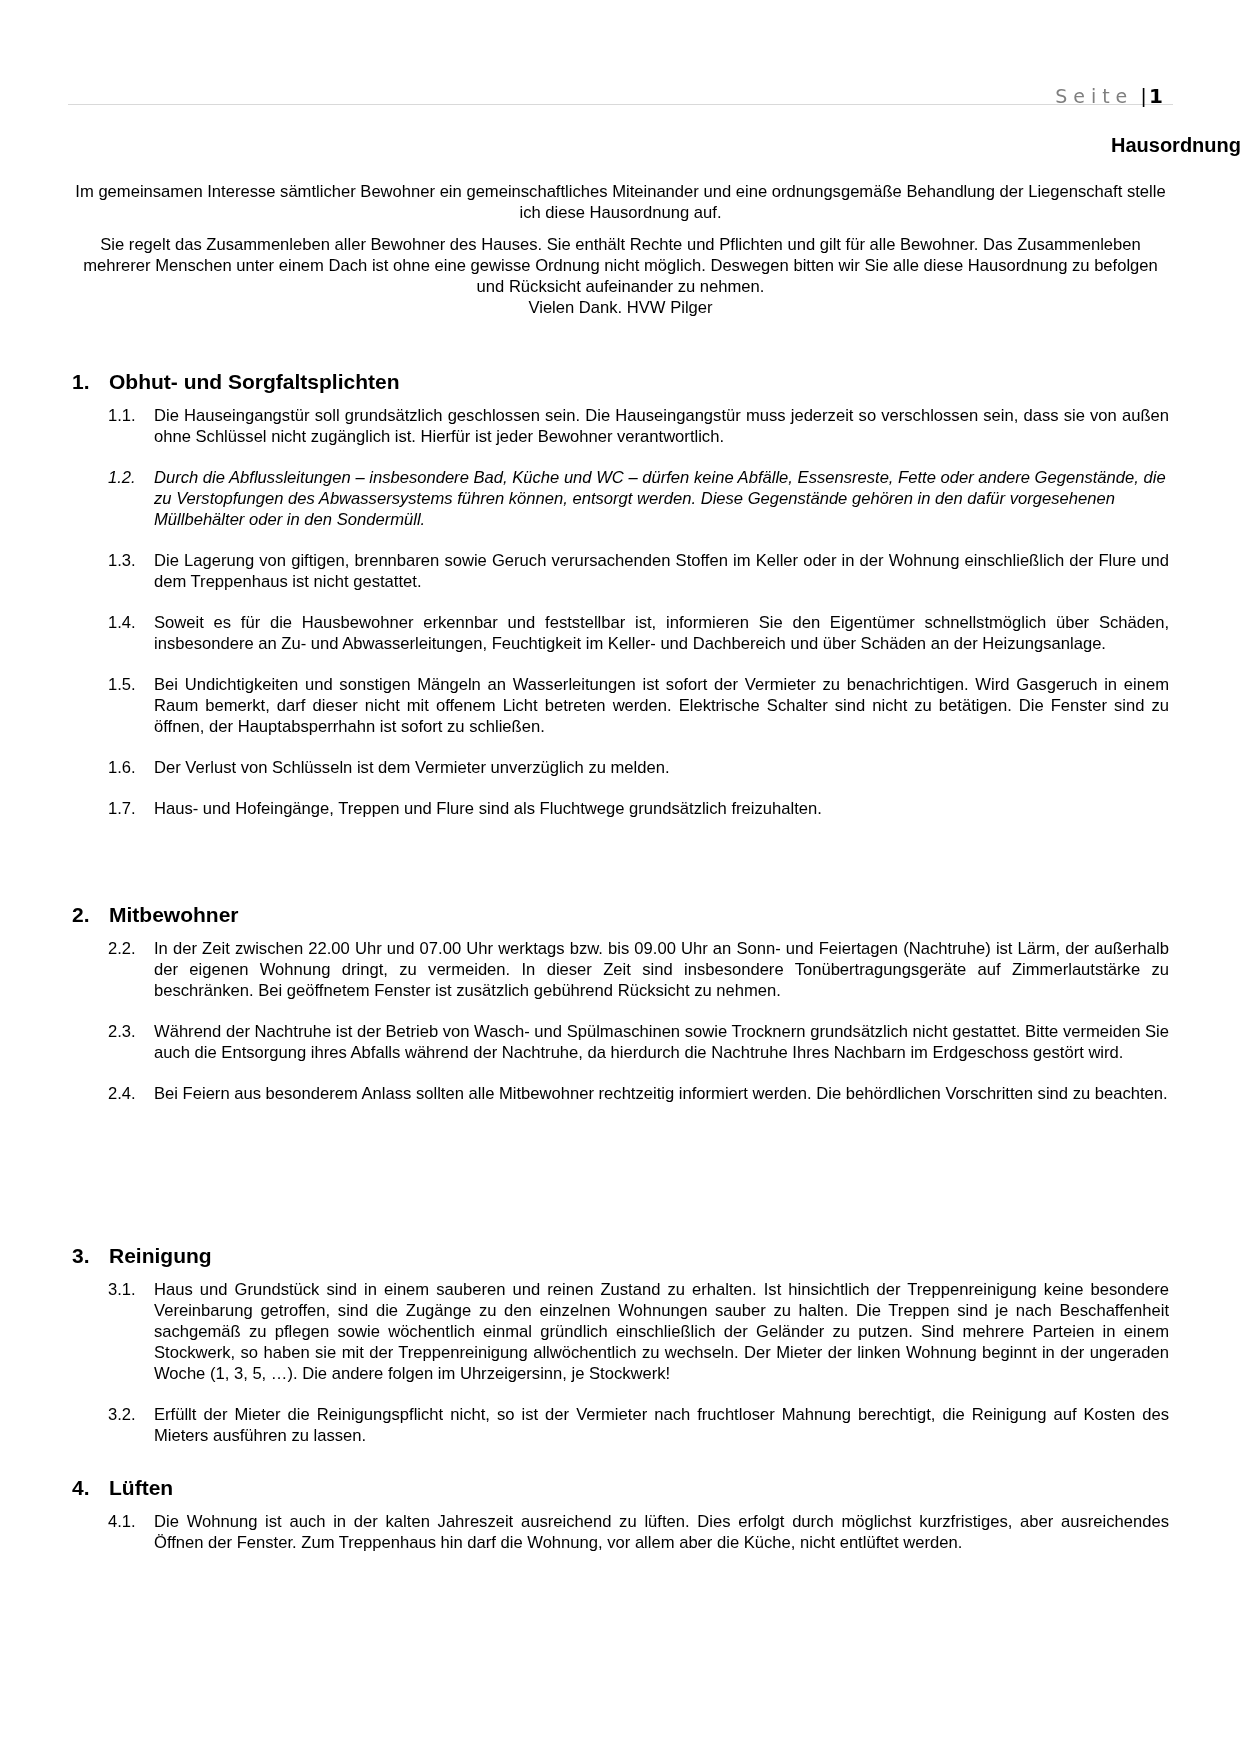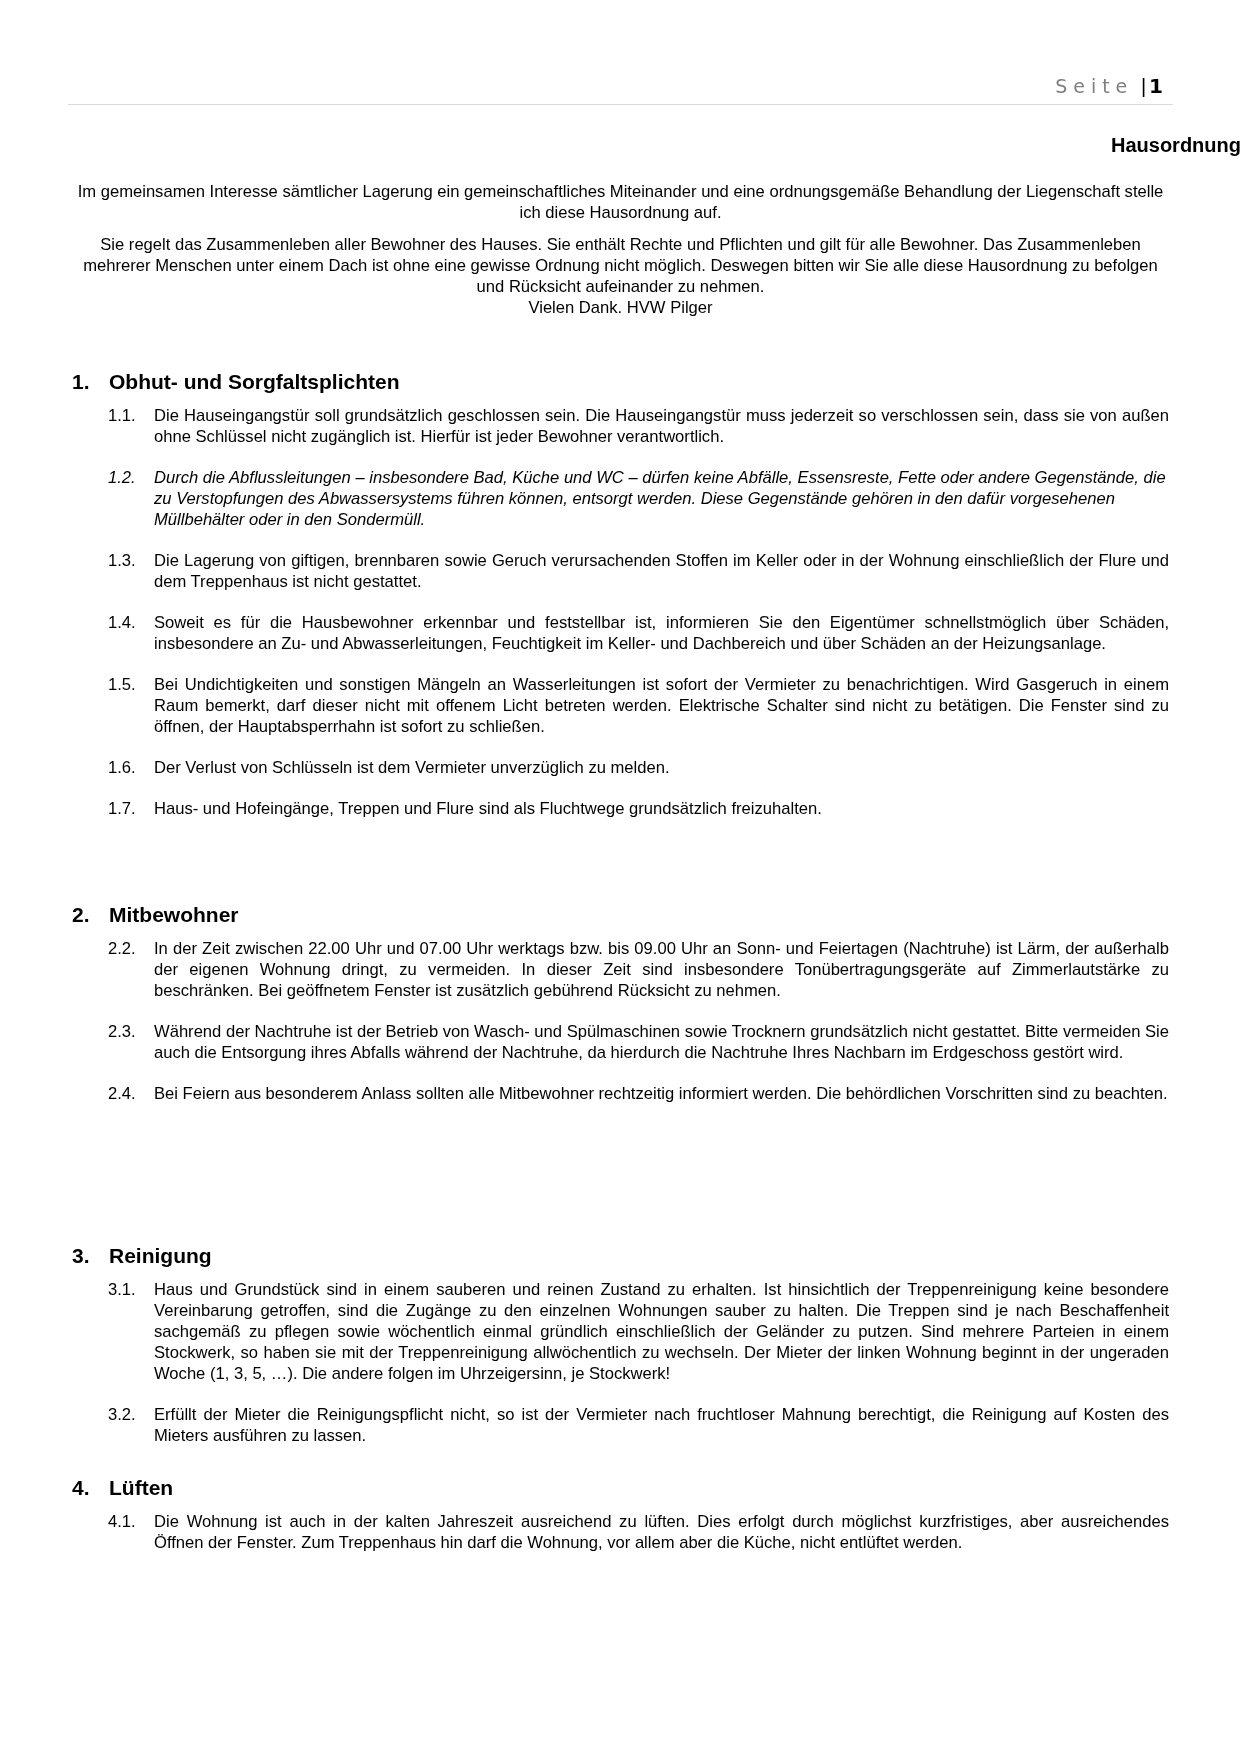--- a/index.html
+++ b/index.html
@@ -1,20 +1,20 @@
 <!DOCTYPE html>
 <html><head>
 <meta charset="utf-8">
 <style>
   html, body { margin:0; padding:0; background:#ffffff; }
   body { width:1241px; height:1755px; position:relative; overflow:hidden;
          font-family:"Liberation Sans", sans-serif; color:#000; }
   .header { position:absolute; left:68px; right:68px; top:74px; height:30px;
             border-bottom:1px solid #d9d9d9; }
-  .header .pg { position:absolute; right:10px; top:0; font-size:20px; line-height:24px; }
+  .header .pg { position:absolute; right:10px; top:10px; font-size:20px; line-height:24px; }
   .header .seite { color:#7f7f7f; letter-spacing:6px; font-family:"DejaVu Sans", sans-serif; font-size:19px; }
   .header .bar { color:#000; margin:0 3px 0 2px; }
   .header .num { font-weight:bold; font-family:"DejaVu Sans", sans-serif; font-size:20px; }
   .title { position:absolute; left:0; right:0; top:134px; text-align:right;
            font-weight:bold; font-size:20px; }
   .intro { position:absolute; left:72px; right:72px; text-align:center; font-size:16.6px; line-height:21px; }
   .intro1 { top:181px; }
   .intro2 { top:234px; }
   .section { position:absolute; left:72px; right:72px; }
   .sec-h { font-weight:bold; font-size:21px; line-height:26px; position:relative; padding-left:37px; margin-bottom:10px; }
@@ -28,21 +28,21 @@
 
 <div class="header">
   <span class="pg">
     <span class="seite">Seite</span>
     <span class="bar">|</span><span class="num">1</span>
   </span>
 </div>
 
 <div class="title">Hausordnung</div>
 
-<div class="intro intro1">Im gemeinsamen Interesse sämtlicher Lagerung ein gemeinschaftliches Miteinander und eine ordnungsgemäße Behandlung der Liegenschaft stelle ich diese Hausordnung auf.</div>
+<div class="intro intro1">Im gemeinsamen Interesse sämtlicher Bewohner ein gemeinschaftliches Miteinander und eine ordnungsgemäße Behandlung der Liegenschaft stelle ich diese Hausordnung auf.</div>
 <div class="intro intro2">
   <div>Sie regelt das Zusammenleben aller Bewohner des Hauses. Sie enthält Rechte und Pflichten und gilt für alle Bewohner. Das Zusammenleben mehrerer Menschen unter einem Dach ist ohne eine gewisse Ordnung nicht möglich. Deswegen bitten wir Sie alle diese Hausordnung zu befolgen und Rücksicht aufeinander zu nehmen.</div>
   <div>Vielen Dank. HVW Pilger</div>
 </div>
 
 <div class="section" style="top:369px;">
   <div class="sec-h">
     <span class="n">1.</span>
     <span>Obhut- und Sorgfaltsplichten</span>
   </div>

